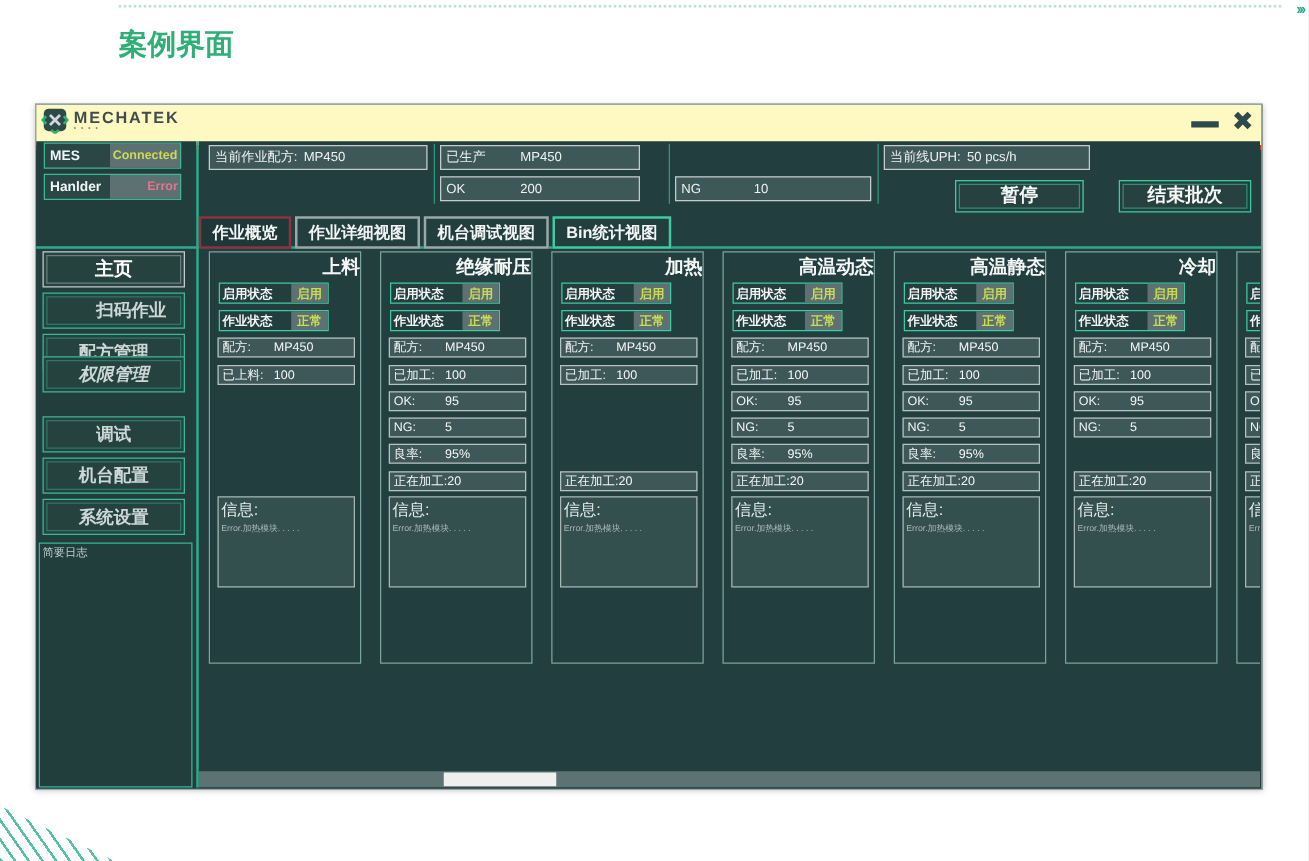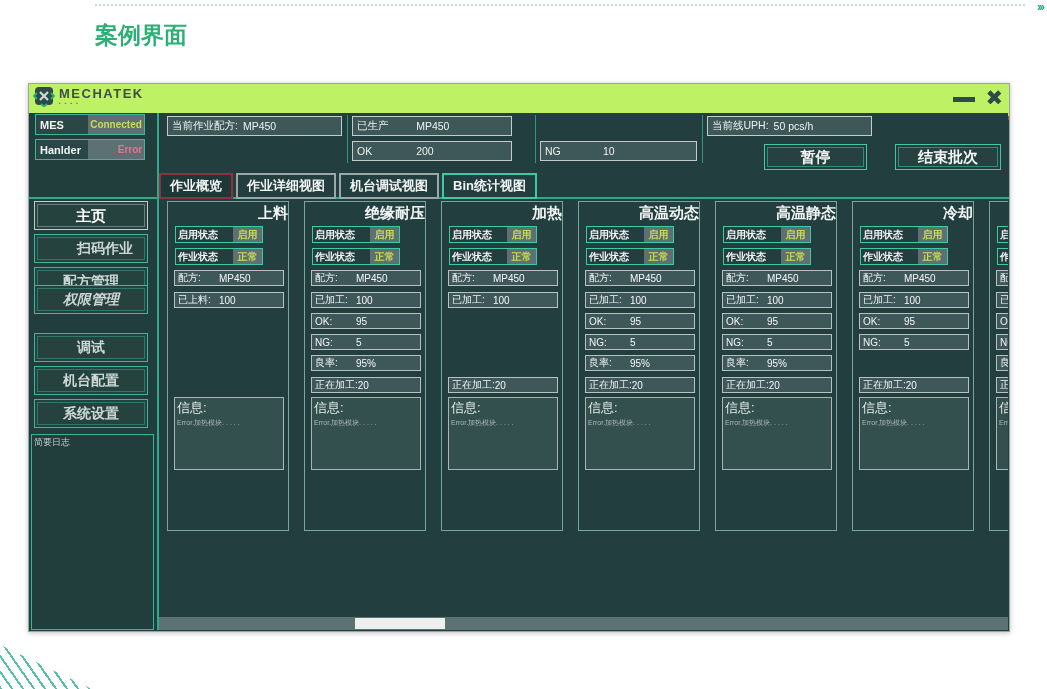--- a/index.html
+++ b/index.html
@@ -11,21 +11,21 @@
   .top-dots { position:absolute; left:95px; right:22px; top:4px; border-top:2px dotted #b9e2d3; }
   .top-marks { position:absolute; right:4px; top:0px; color:#2fa98c; font-weight:bold; font-size:12px; letter-spacing:-2px; }
   .page-title { position:absolute; left:95px; top:20px; font-size:23px; font-weight:bold; color:#2daf76; }
   .corner-stripes { position:absolute; left:0; bottom:0; width:92px; height:52px;
     background:repeating-linear-gradient(55deg,#35b795 0 2px,transparent 2px 9px);
     clip-path:polygon(0 100%,0 15%,100% 100%); opacity:.85; }
 
   
   .window { position:absolute; left:28px; top:83px; width:982px; height:549px;
             background:#223e3e; border:1px solid #97a5a4; box-shadow:0 1px 5px rgba(0,0,0,.25); }
-  .titlebar { position:absolute; left:0; top:0; right:0; height:36px; background:#bef264;
+  .titlebar { position:absolute; left:0; top:0; right:0; height:36px; background:#fef9c3;
               border-bottom:4px solid #c2410c; }
   .logo { position:absolute; left:4px; top:1px; display:flex; align-items:center; gap:4px; }
   .logo svg { display:block; }
   .logo-text { font-size:13px; font-weight:bold; letter-spacing:1.5px; color:#414d4d; line-height:13px; }
   .logo-sub { font-size:5px; color:#6a7473; letter-spacing:4px; line-height:6px; text-align:left; }
   .win-controls { position:absolute; right:6px; top:0; height:27px; display:flex; align-items:center; gap:10px; }
   .win-min { width:22px; height:5px; background:#2e4a4a; margin-top:4px; cursor:pointer; }
   .win-close { font-size:21px; font-weight:bold; color:#2e4a4a; line-height:27px; cursor:pointer; }
 
   

